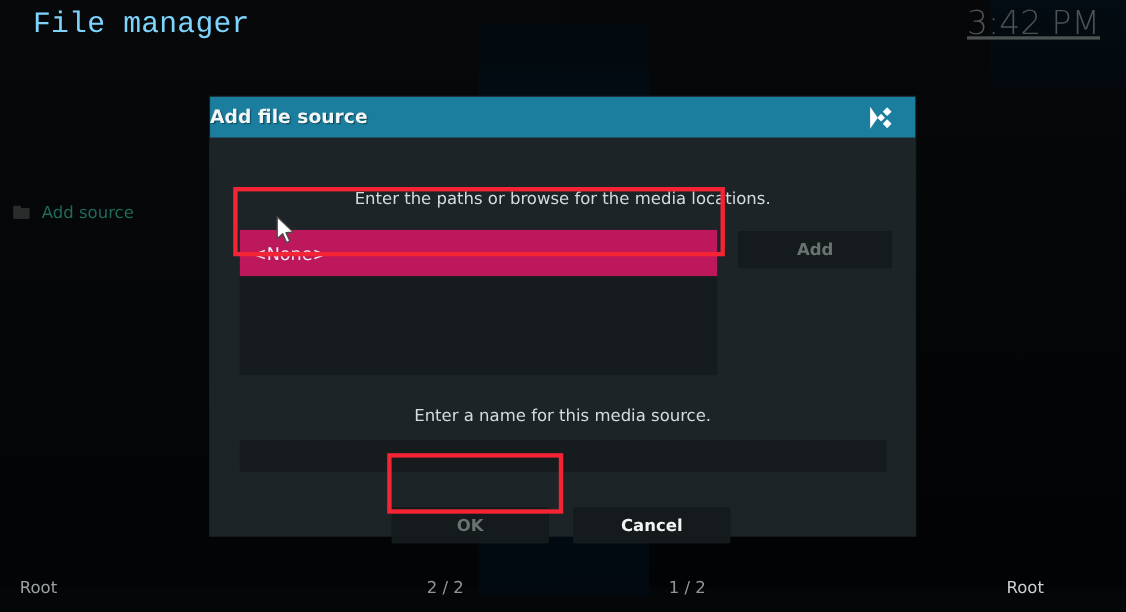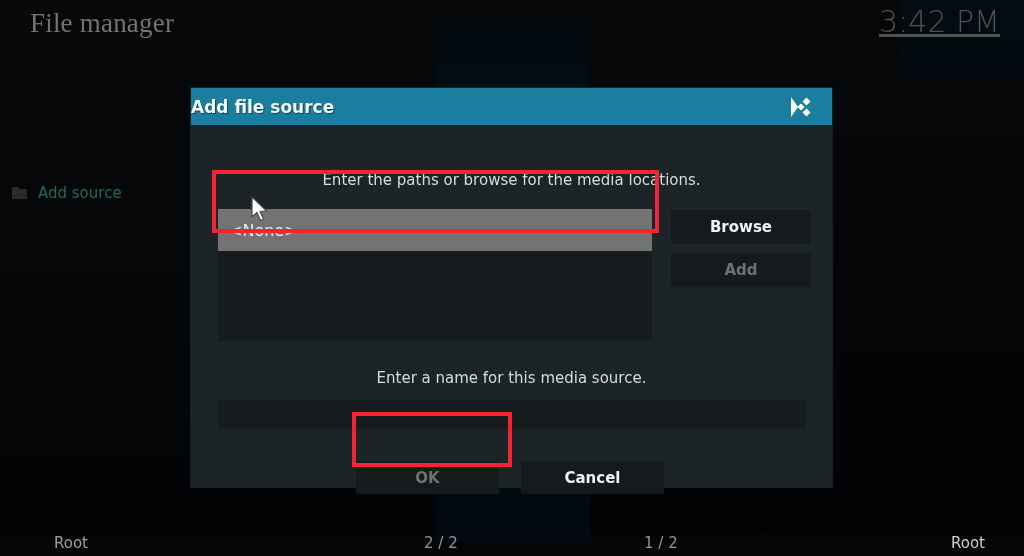--- a/index.html
+++ b/index.html
@@ -33,22 +33,22 @@
   }
   .bg-thumb2 {
     position: absolute;
     left: 900px; top: 0px; width: 124px; height: 80px;
     background: linear-gradient(180deg,#02101a 0%,#010a12 100%);
     opacity: .6;
   }
 
   .window-title {
     position: absolute; left: 30px; top: 8px;
-    font-size: 27px; color: #737373; letter-spacing: .2px;
-    font-family: Liberation Serif, serif; font-weight: 300;
+    font-size: 27px; color: #7dd3fc; letter-spacing: .2px;
+    font-family: Liberation Mono, monospace; font-weight: 300;
   }
   .clock {
     position: absolute; right: 24px; top: 4px;
     font-size: 30px; color: #4d5352; font-weight: 300; text-decoration: underline;
   }
 
   
   .file-list { position: absolute; left: 0; top: 176px; width: 190px; }
   .file-row {
     display: flex; align-items: center; height: 34px; padding-left: 12px;
@@ -63,22 +63,22 @@
   .folder-icon::after {
     content: ""; position: absolute; left: 0; top: 0px;
     width: 7px; height: 3px; background: #2a2c2c; border-radius: 1px 1px 0 0;
   }
   .file-label { font-size: 15px; }
   .file-label.dim { color: #4a5150; }
   .file-label.green { color: #1f6b5a; }
 
   
   .statusbar {
-    position: absolute; left: 0; bottom: 7px; width: 967px; height: 22px;
-    color: #b9c0bf; font-size: 15px; margin-left: 36px;
+    position: absolute; left: 0; bottom: 16px; width: 967px; height: 22px;
+    color: #b9c0bf; font-size: 15px;
   }
   .statusbar .sb {
     position: absolute; bottom: -3px; white-space: nowrap;
   }
   .sb-root-left  { left: 18px; color: #9aa2a1; }
   .sb-count-left { left: 388px; color: #8f9796; }
   .sb-count-right{ left: 608px; color: #8f9796; }
   .sb-root-right { right: 18px; color: #c9d0cf; }
 
   
@@ -109,21 +109,21 @@
 
   
   .path-list {
     position: absolute; left: 27px; top: 84px; width: 434px; height: 132px;
     background: #161c1e;
   }
   .path-item {
     height: 42px; display: flex; align-items: center; padding-left: 11px;
     font-size: 16px;
   }
-  .path-item.selected { background: #737373; color: #e9eeee; }
+  .path-item.selected { background: #be185d; color: #e9eeee; }
 
   
   .side-buttons { position: absolute; left: 480px; top: 85px; width: 140px; }
   .btn {
     display: flex; align-items: center; justify-content: center;
     height: 34px; background: #151b1d; font-size: 15px; font-weight: bold;
     color: #f0f4f4; border-radius: 2px;
   }
   .btn.disabled { color: #697372; font-weight: bold; }
   .side-buttons .btn + .btn { margin-top: 9px; }
@@ -196,23 +196,20 @@
 
       <div class="hint hint-paths">Enter the paths or browse for the media locations.</div>
 
       <div class="path-list">
         <div class="path-item selected">
           <span>&lt;None&gt;</span>
         </div>
       </div>
 
       <div class="side-buttons">
-        <div class="btn">
-          <span>Browse</span>
-        </div>
         <div class="btn disabled">
           <span>Add</span>
         </div>
       </div>
 
       <div class="hint hint-name">Enter a name for this media source.</div>
 
       <div class="name-input"></div>
 
       <div class="footer">

